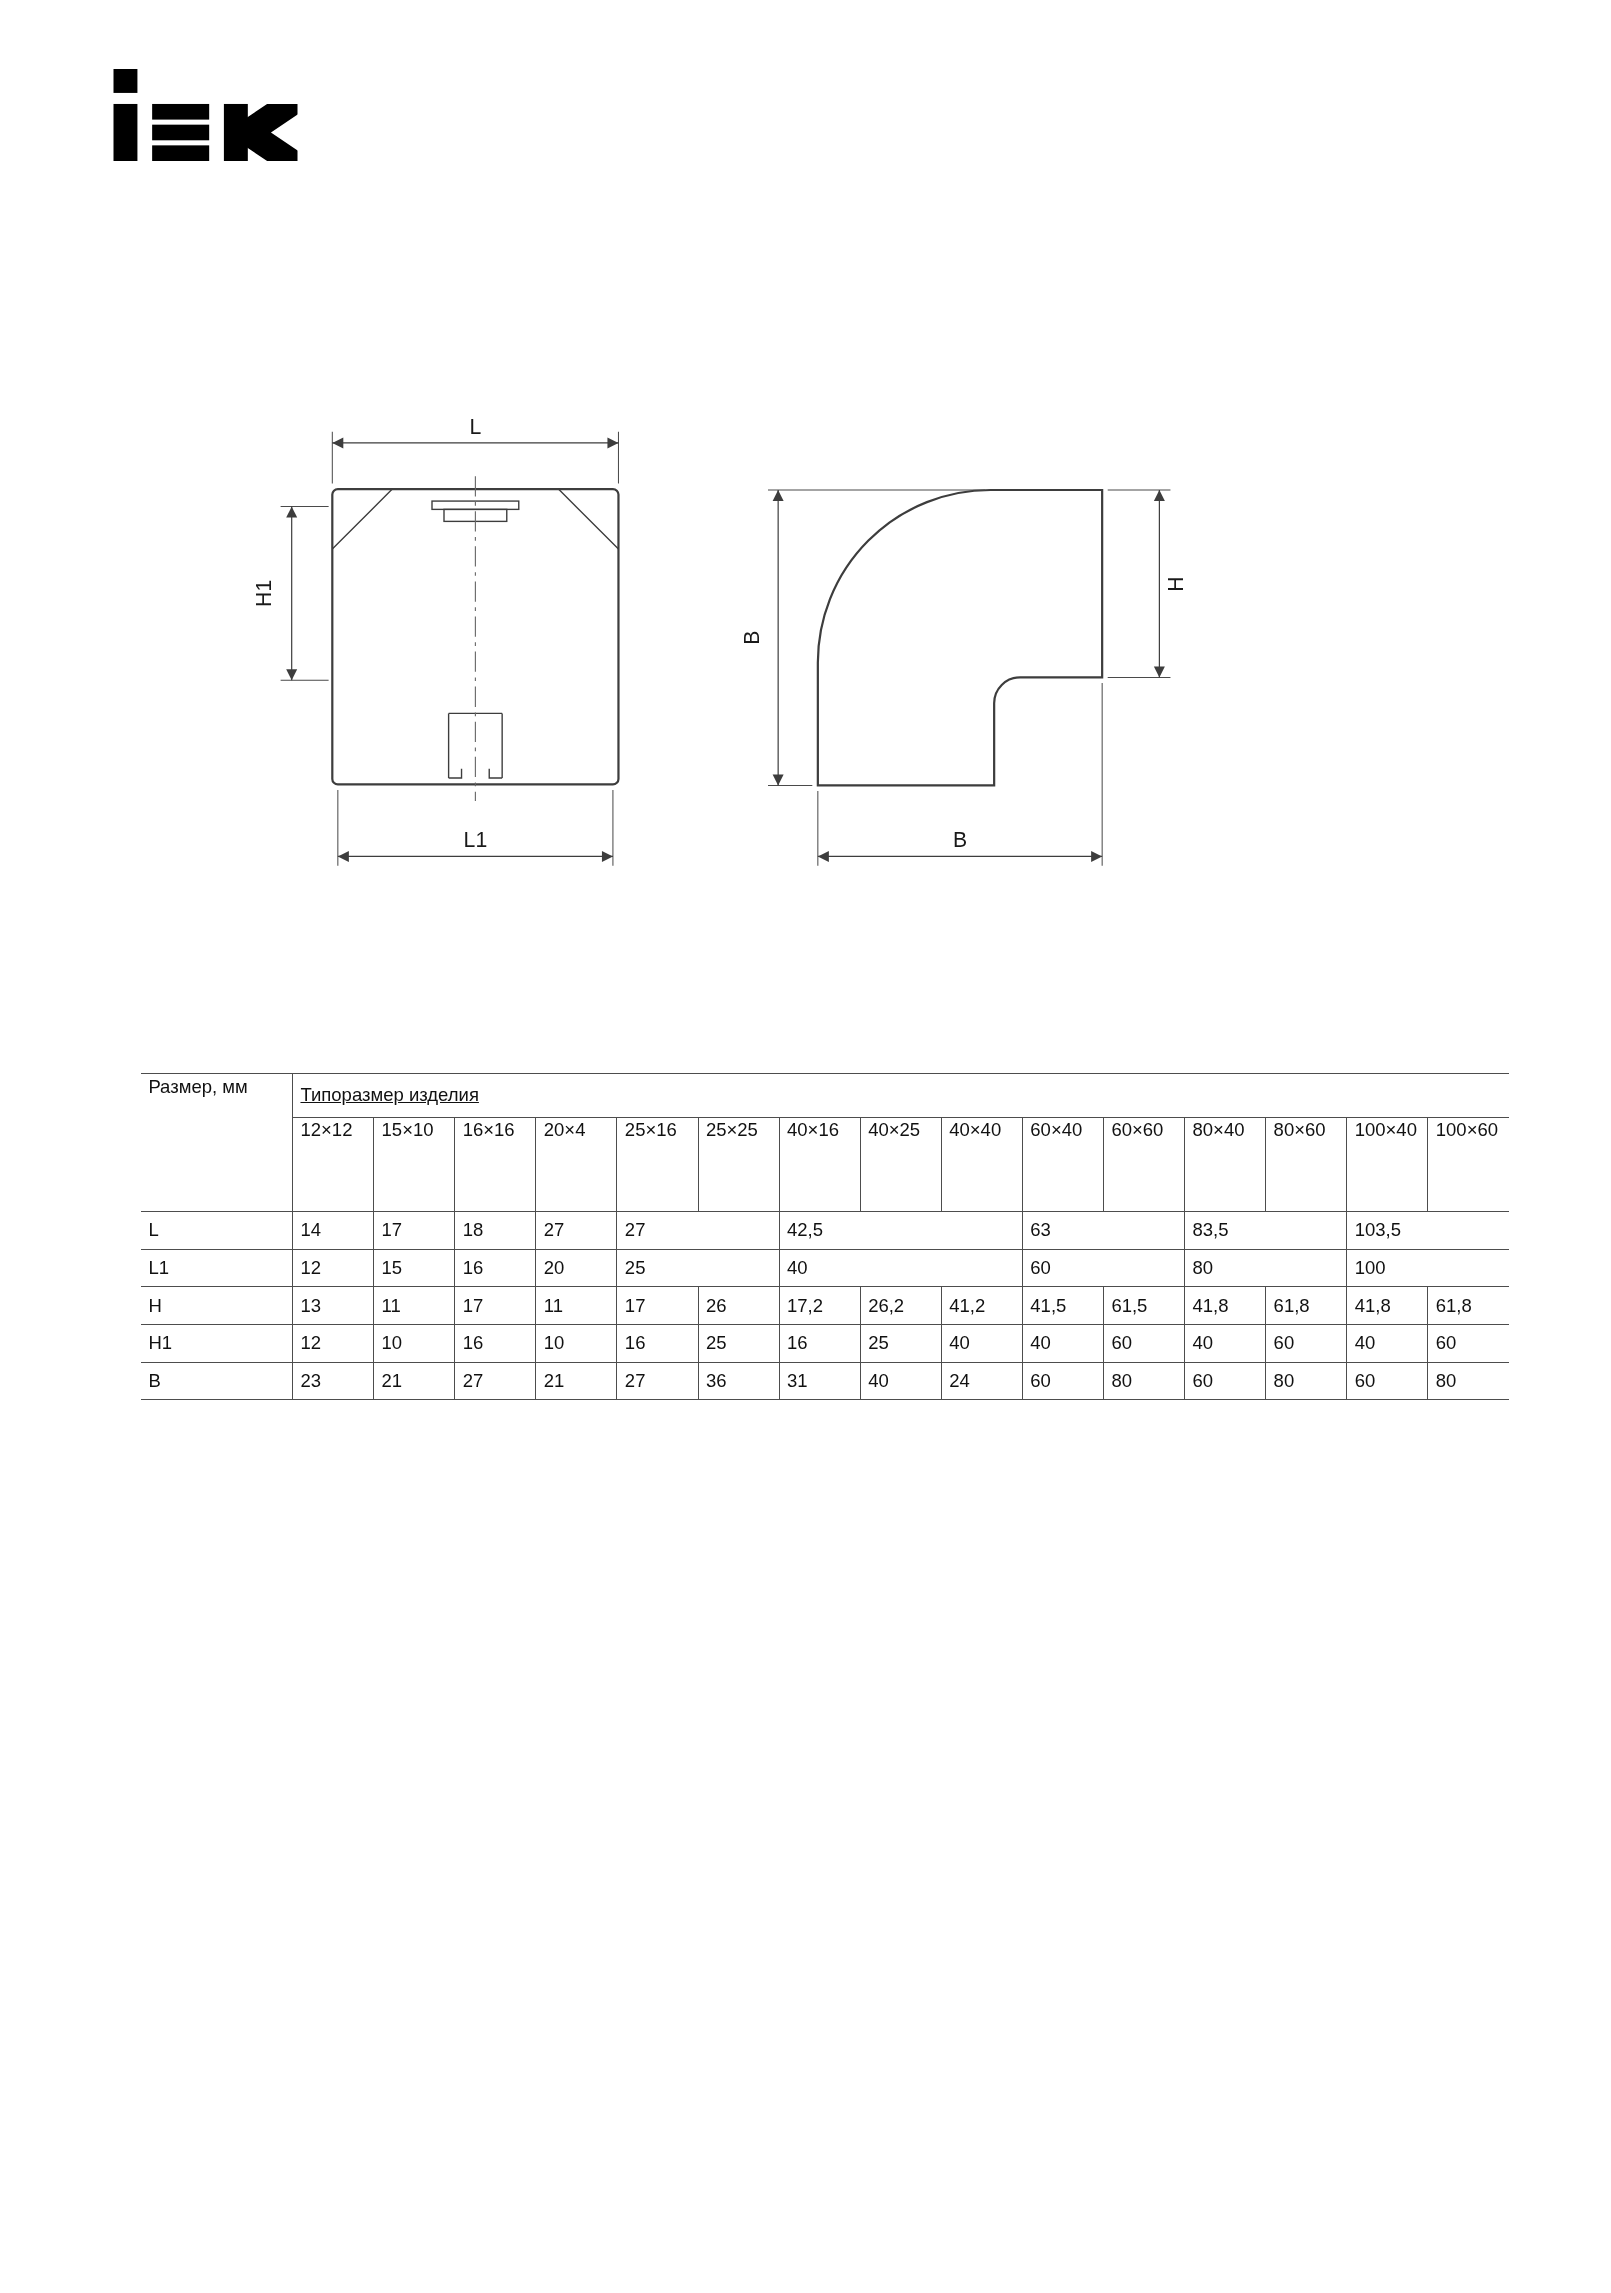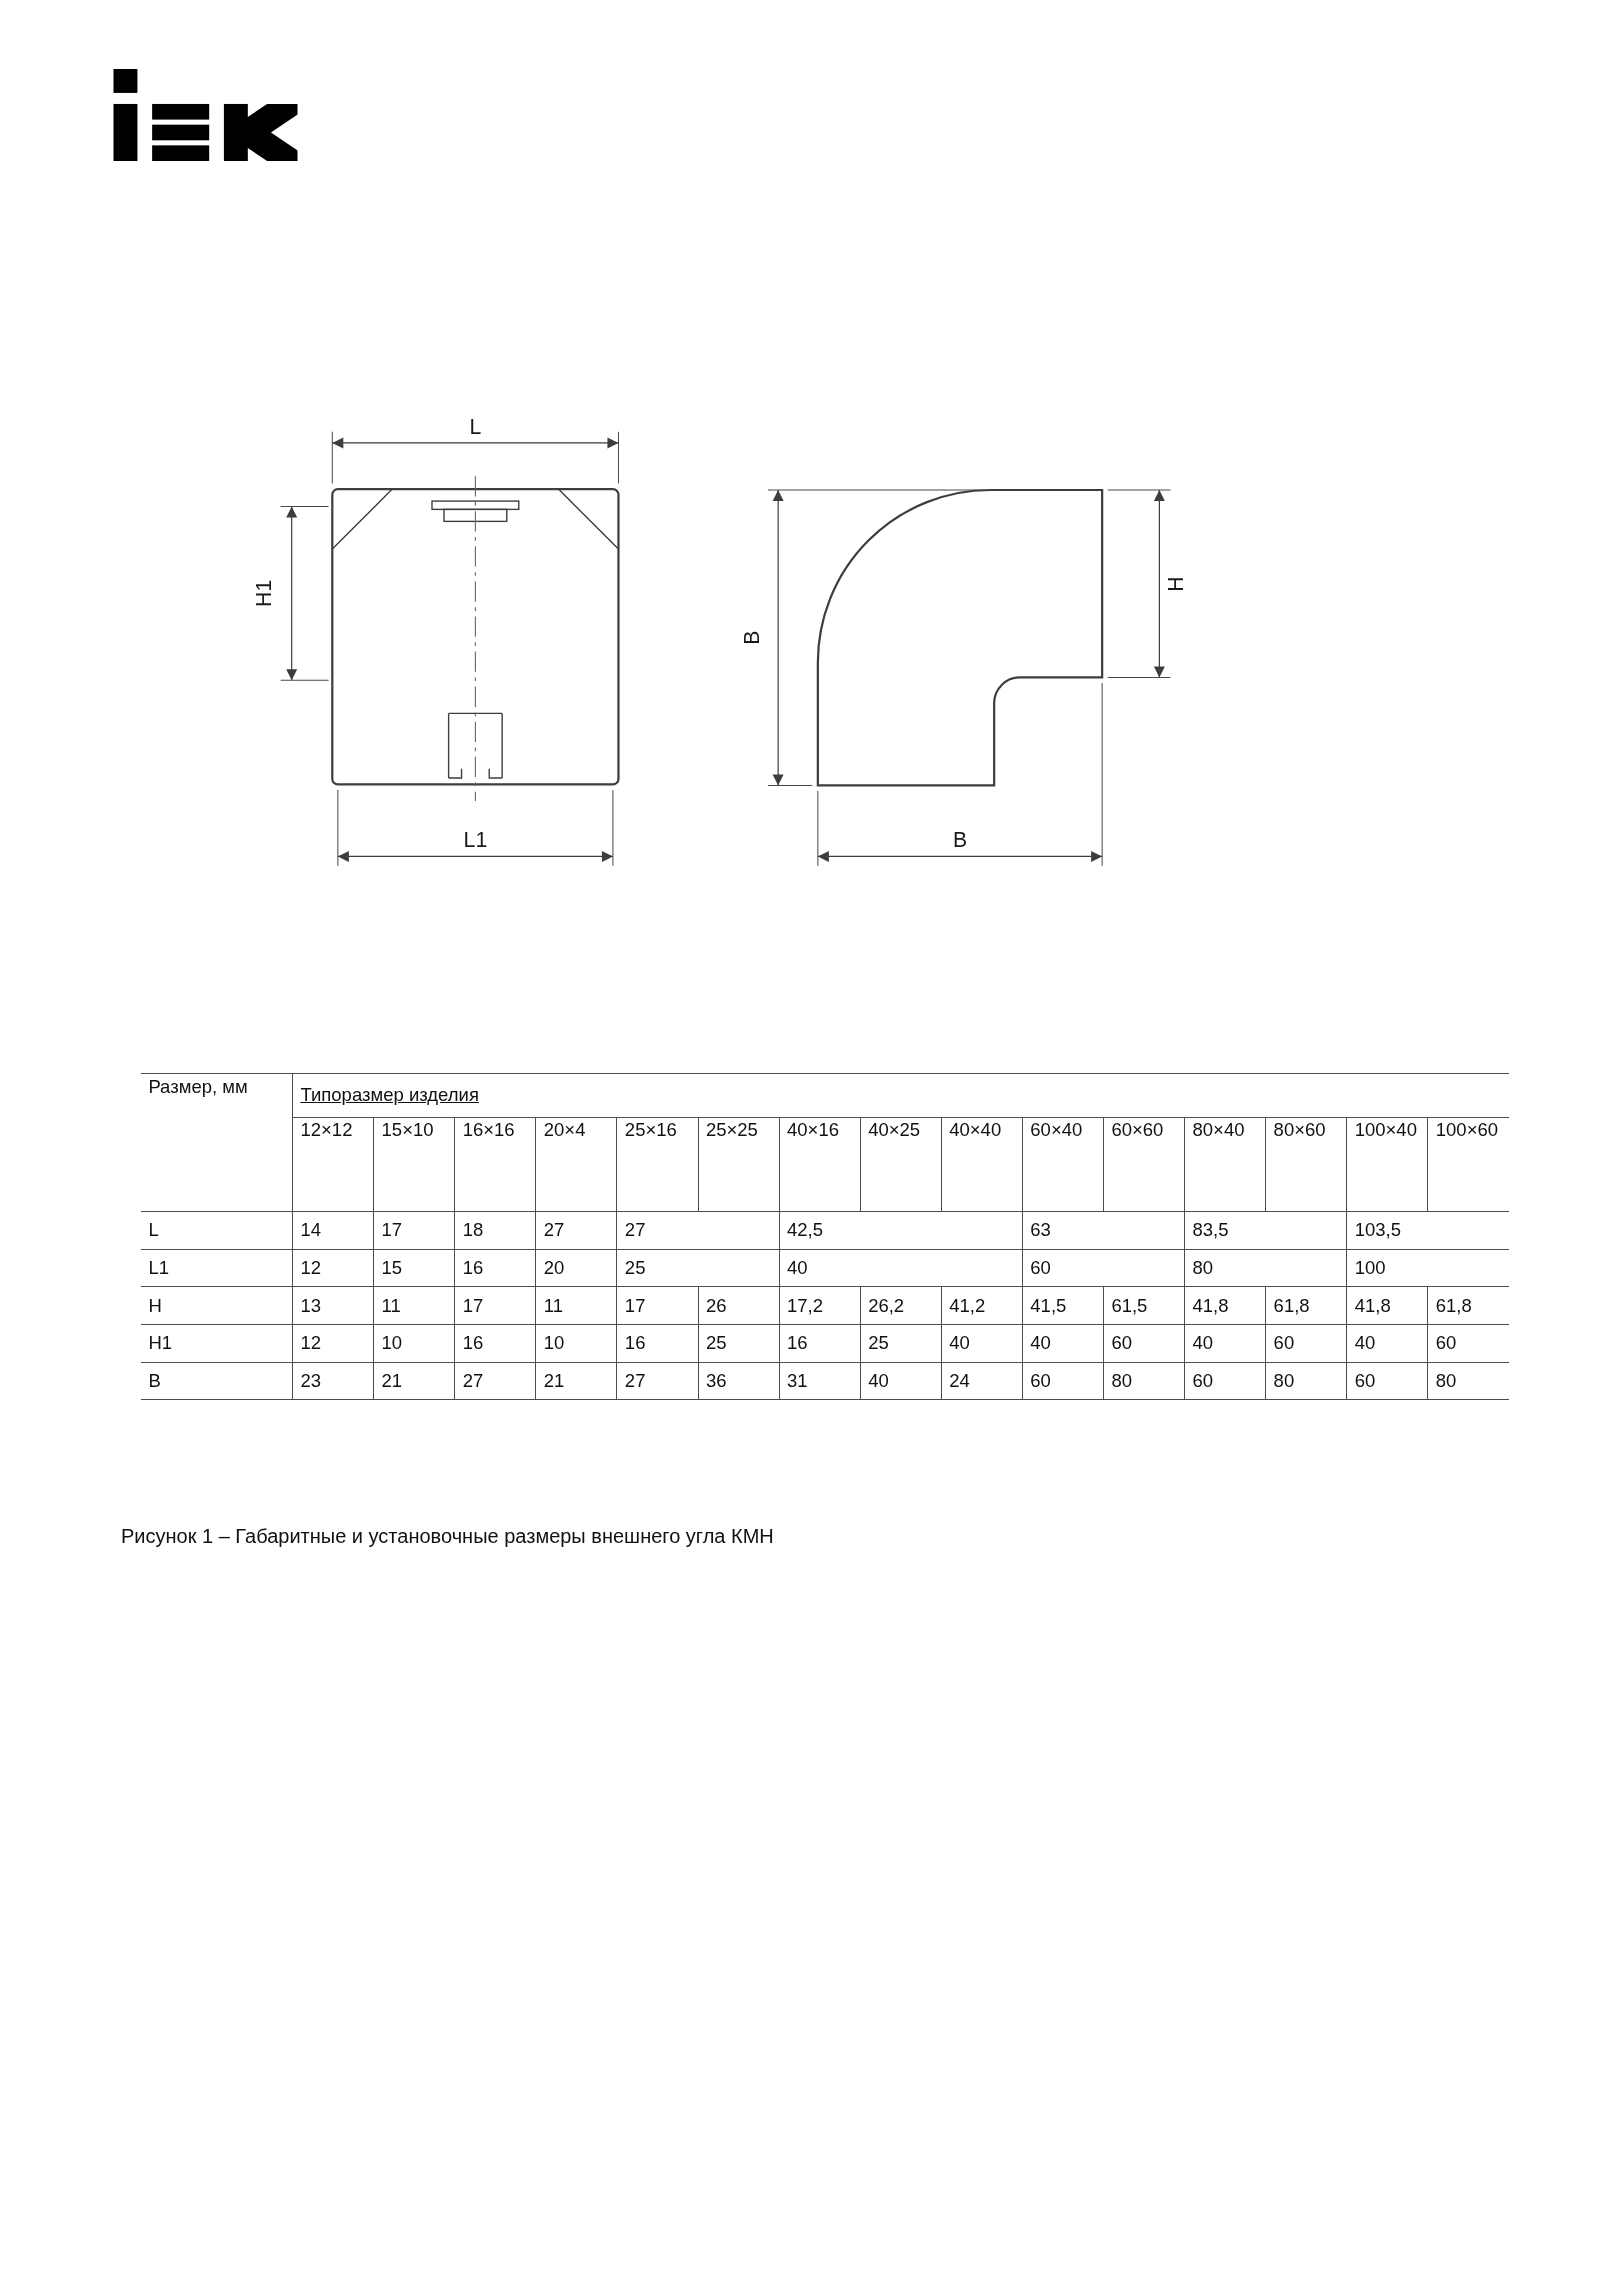--- a/index.html
+++ b/index.html
@@ -217,16 +217,15 @@
           <td>60</td>
           <td>80</td>
           <td>60</td>
           <td>80</td>
           <td>60</td>
           <td>80</td>
         </tr>
       </tbody>
   </table>
 
-  <div class="caption">Рисунок 1 – Габаритные и установочные размеры внешнего угла КМН</div>
 
 </div>
 
 
 </body></html>

